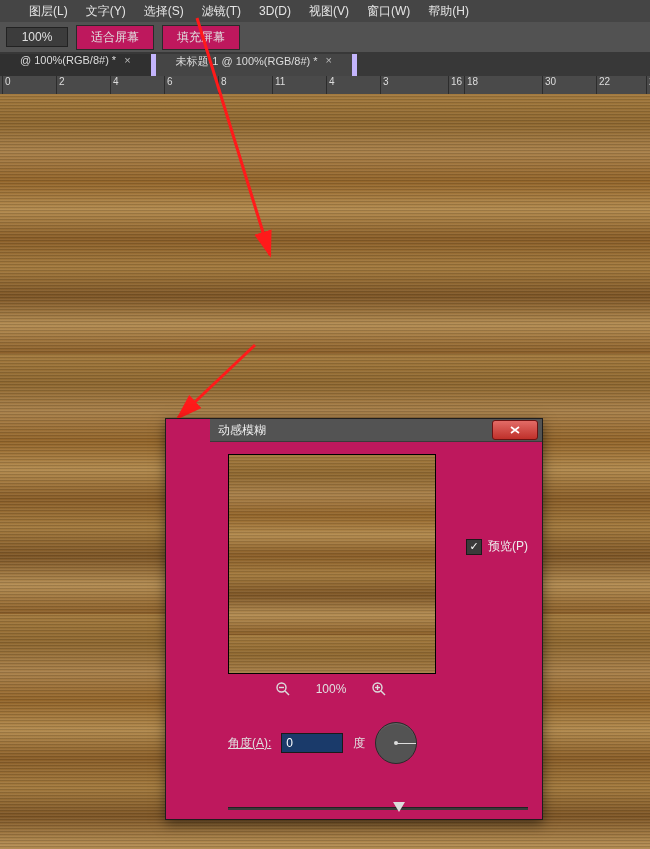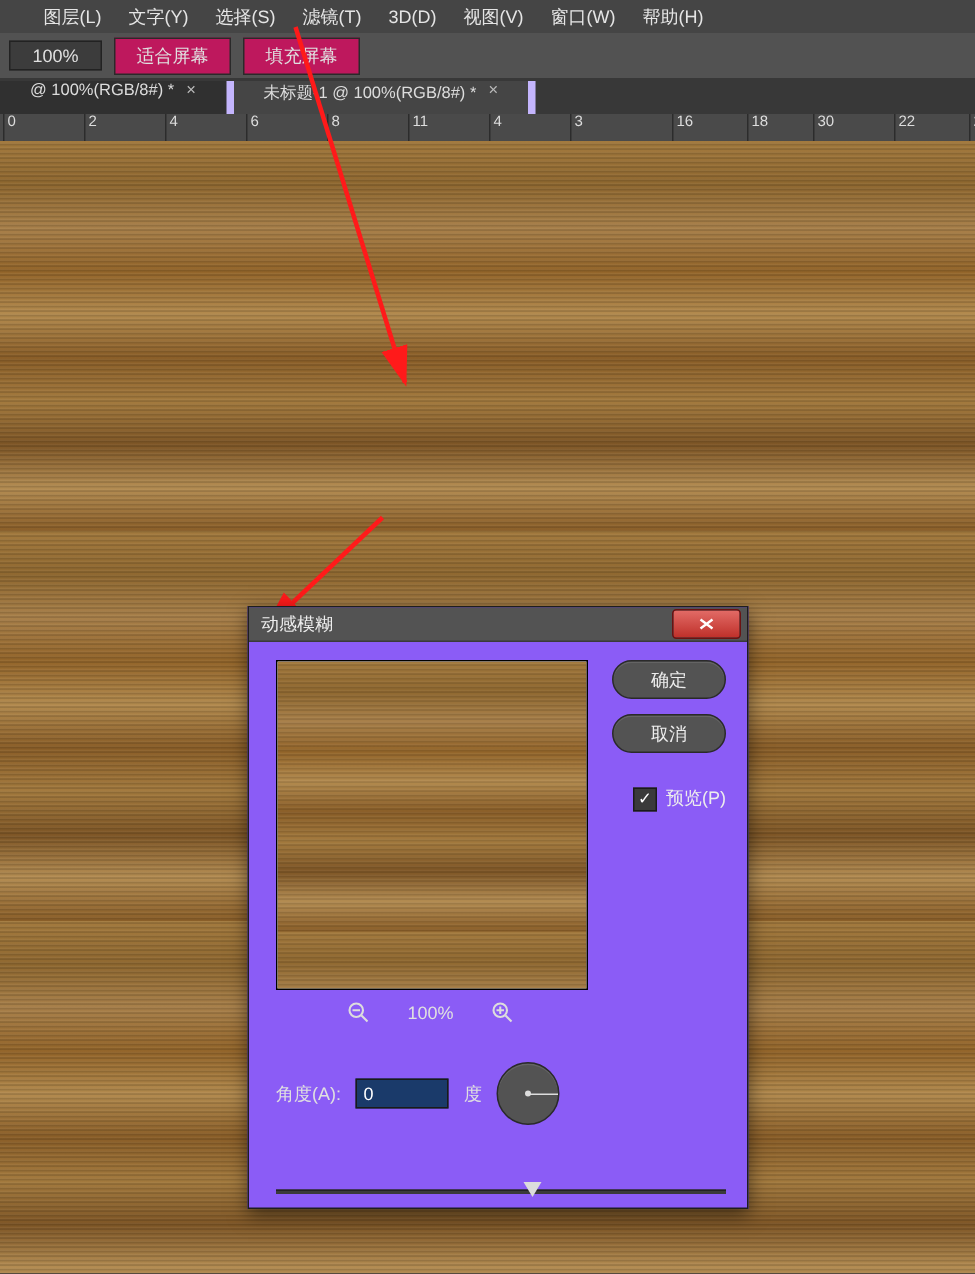--- a/index.html
+++ b/index.html
@@ -25,21 +25,21 @@
     width:100%;height:100%;
     background:
       repeating-linear-gradient(0deg,
         rgba(0,0,0,0.12) 0px, rgba(0,0,0,0.12) 1px,
         rgba(255,255,255,0.05) 1px, rgba(255,255,255,0.05) 2px,
         rgba(0,0,0,0) 2px, rgba(0,0,0,0) 3px),
       linear-gradient(#a37a3e,#8f6830,#a8804a,#93652a,#b28a4e,#8a5e28,#a37a3e,#7e5626,#b38c52,#8a5e28);
     background-size:100% 3px, 100% 260px;
   }
   
-  .dialog{position:absolute;left:165px;top:404px;width:332px;height:400px;background:#8b5cf6;border:1px solid #1e1e1e;box-shadow:0 4px 12px rgba(0,0,0,0.5);}
+  .dialog{position:absolute;left:165px;top:418px;width:332px;height:400px;background:#be185d;border:1px solid #1e1e1e;box-shadow:0 4px 12px rgba(0,0,0,0.5);padding-left:44px;}
   .dlg-title{display:flex;align-items:center;justify-content:space-between;height:22px;padding:0 4px 0 8px;background:#535353;border-bottom:1px solid #3a3a3a;color:#ededed;font-size:12px;}
   .dlg-close{width:44px;height:18px;background:linear-gradient(#e26b66,#bf302a);border:1px solid #6b1212;border-radius:3px;display:flex;align-items:center;justify-content:center;}
   .dlg-close svg{display:block;}
   .dlg-body{position:relative;padding:8px 10px;height:calc(100% - 22px);box-sizing:border-box;}
   .preview{position:absolute;left:18px;top:12px;width:206px;height:218px;background:#fff;border:1px solid #000;box-shadow:inset 0 0 0 1px #888;overflow:hidden;}
   .preview .wood-prev{
     width:100%;height:100%;
     background:
       repeating-linear-gradient(0deg,
         rgba(0,0,0,0.1) 0px, rgba(0,0,0,0.1) 1px,
@@ -48,21 +48,21 @@
       linear-gradient(#a37a3e,#8f6830,#a8804a,#93652a,#b28a4e,#8a5e28,#a37a3e,#7e5626,#b38c52,#8a5e28);
     background-size:100% 3px, 100% 180px;
   }
   .zoom-row{position:absolute;left:18px;top:238px;width:206px;display:flex;align-items:center;justify-content:center;gap:24px;color:#e0e0e0;}
   .zoom-row .zbtn{width:18px;height:18px;display:flex;align-items:center;justify-content:center;cursor:pointer;}
   .rbuttons{position:absolute;right:14px;top:12px;width:76px;display:flex;flex-direction:column;gap:10px;}
   .pillbtn{height:24px;border-radius:14px;border:1px solid #2a2a2a;background:#535353;color:#ededed;display:flex;align-items:center;justify-content:center;font-size:12px;box-shadow:inset 0 1px 0 rgba(255,255,255,.1);cursor:default;}
   .chkrow{position:absolute;right:14px;top:96px;display:flex;align-items:center;gap:6px;color:#ededed;}
   .chk{width:14px;height:14px;background:#3a3a3a;border:1px solid #1a1a1a;display:flex;align-items:center;justify-content:center;color:#fff;font-size:11px;}
   .angle-row{position:absolute;left:18px;top:280px;width:300px;display:flex;align-items:center;gap:10px;color:#e0e0e0;}
-  .angle-row .lbl{white-space:nowrap;}
+  .angle-row .lbl{white-space:nowrap;text-decoration:underline;}
   .numfield{background:#3a3a3a;border:1px solid #1a1a1a;color:#e0e0e0;padding:2px 4px;font-size:12px;width:52px;text-align:left;}
   .numfield.sel{background:#1a3a6a;color:#fff;}
   .angle-dial{width:40px;height:40px;border-radius:50%;border:1px solid #2a2a2a;background:#535353;box-shadow:inset 0 1px 0 rgba(255,255,255,.1);position:relative;}
   .angle-dial .needle{position:absolute;left:50%;top:50%;width:20px;height:1px;background:#ddd;transform-origin:left center;transform:rotate(0deg);}
   .angle-dial .dot{position:absolute;left:50%;top:50%;width:4px;height:4px;margin-left:-2px;margin-top:-2px;border-radius:50%;background:#ddd;}
   .dist-row{position:absolute;left:18px;top:330px;width:300px;display:flex;align-items:center;gap:10px;color:#e0e0e0;justify-content:center;}
   .slider{position:absolute;left:18px;top:358px;width:300px;height:16px;}
   .slider .track{position:absolute;left:0;right:0;top:7px;height:2px;background:#3a3a3a;border-top:1px solid #222;}
   .slider .thumb{position:absolute;top:2px;left:165px;width:0;height:0;border-left:6px solid transparent;border-right:6px solid transparent;border-top:10px solid #dcdcdc;}
   
@@ -104,21 +104,21 @@
   <div class="ruler">
     <div class="rtick" style="left:2px">0</div>
     <div class="rtick" style="left:56px">2</div>
     <div class="rtick" style="left:110px">4</div>
     <div class="rtick" style="left:164px">6</div>
     <div class="rtick" style="left:218px">8</div>
     <div class="rtick" style="left:272px">11</div>
     <div class="rtick" style="left:326px">4</div>
     <div class="rtick" style="left:380px">3</div>
     <div class="rtick" style="left:448px">16</div>
-    <div class="rtick" style="left:498px">18</div>
+    <div class="rtick" style="left:464px">18</div>
     <div class="rtick" style="left:542px">30</div>
     <div class="rtick" style="left:596px">22</div>
     <div class="rtick" style="left:646px">24</div>
   </div>
 
   <div class="canvas">
     <div class="wood"></div>
   </div>
 
   <svg class="arrow" style="left:0;top:0;width:650px;height:849px;position:absolute;">
@@ -164,24 +164,20 @@
         <span class="zbtn">
           <svg width="16" height="16" viewBox="0 0 16 16">
             <circle cx="6.5" cy="6.5" r="4.5" stroke="#ddd" fill="none" stroke-width="1.4"></circle>
             <line x1="10" y1="10" x2="14" y2="14" stroke="#ddd" stroke-width="1.4"></line>
             <line x1="4" y1="6.5" x2="9" y2="6.5" stroke="#ddd" stroke-width="1.4"></line>
             <line x1="6.5" y1="4" x2="6.5" y2="9" stroke="#ddd" stroke-width="1.4"></line>
           </svg>
         </span>
       </div>
 
-      <div class="rbuttons">
-        <div class="pillbtn">确定</div>
-        <div class="pillbtn">取消</div>
-      </div>
 
       <div class="chkrow">
         <span class="chk">✓</span>
         <span>预览(P)</span>
       </div>
 
       <div class="angle-row">
         <span class="lbl">角度(A):</span>
         <span class="numfield sel">0</span>
         <span>度</span>

